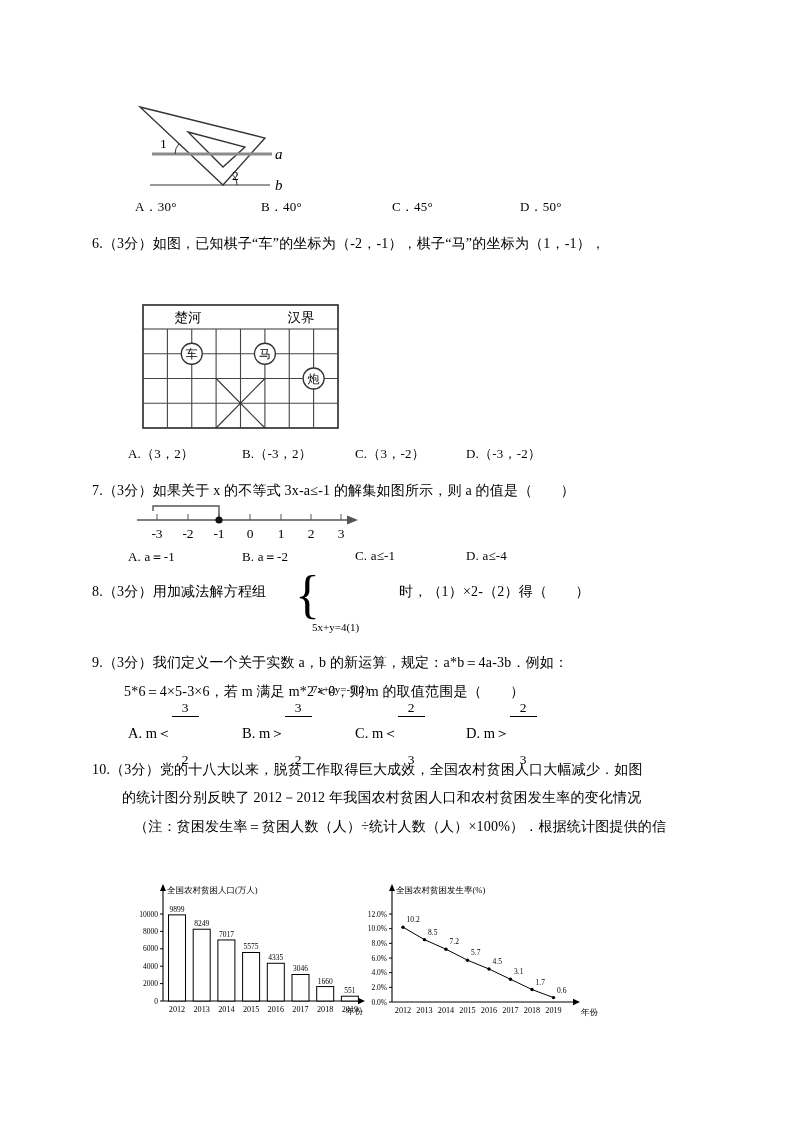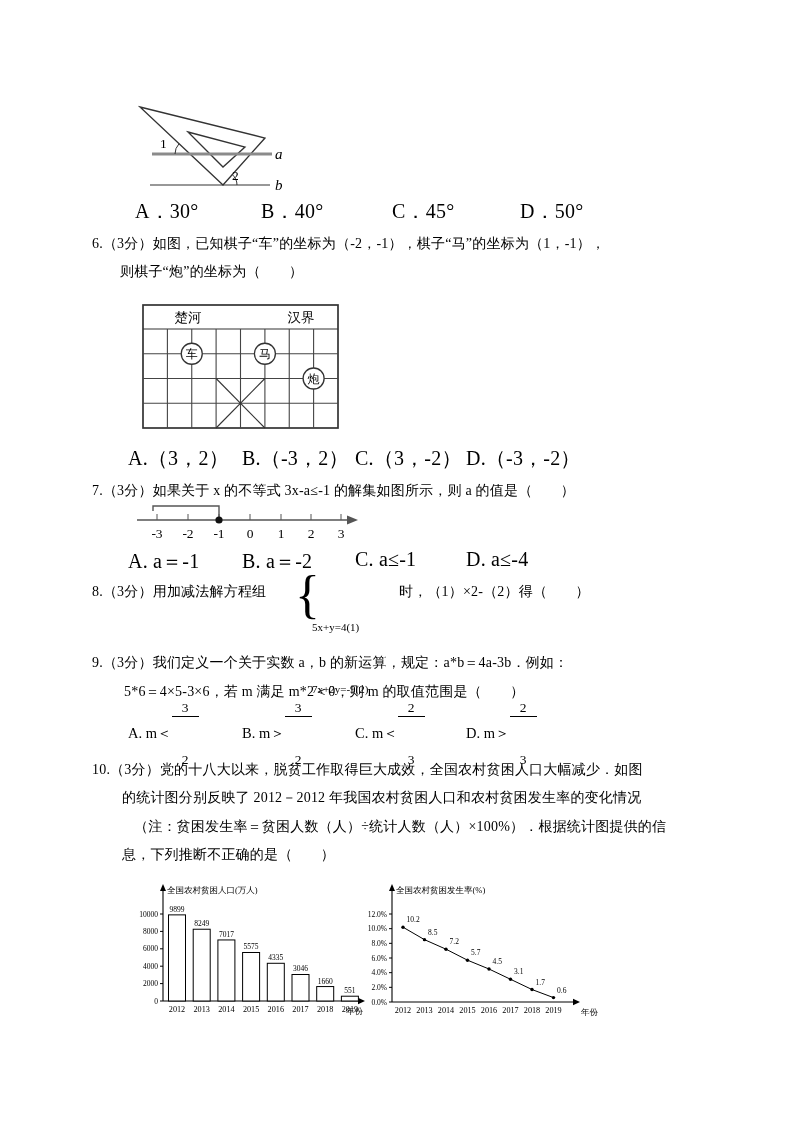--- a/index.html
+++ b/index.html
@@ -1,21 +1,21 @@
 <!DOCTYPE html>
 <html><head>
 <meta charset="utf-8">
 <style>
   *{margin:0;padding:0;box-sizing:border-box}
   html,body{background:#e8e8e8}
   .page{position:relative;width:794px;height:1123px;background:#ffffff;margin:0 auto;
         font-family:"Liberation Serif","DejaVu Serif",serif;color:#000;overflow:hidden}
   .tline{position:absolute;font-size:14px;line-height:20px;white-space:pre;letter-spacing:.2px}
   .opt-row{position:absolute;left:0;width:794px;height:22px}
-  .opt{position:absolute;top:0;font-size:20px;white-space:pre;letter-spacing:.2px}
+  .opt{position:absolute;top:0;font-size:13px;white-space:pre;letter-spacing:.2px}
   .v1 .o1{left:135px}.v1 .o2{left:261px}.v1 .o3{left:392px}.v1 .o4{left:520px}
   .v2 .o1{left:128px}.v2 .o2{left:242px}.v2 .o3{left:355px}.v2 .o4{left:466px}
   .opt-frac-row{position:absolute;left:0;width:794px;height:46px}
   .opt-frac{position:absolute;top:0;height:46px;display:flex;align-items:center;font-size:14.5px;white-space:pre}
   .frac{display:inline-block;text-align:center;font-size:13.5px;line-height:17px;vertical-align:middle}
   .frac .num{display:block;border-bottom:1.2px solid #000;padding:0 4px}
   .frac .den{display:block;padding:0 4px}
   .brace{position:absolute;font-size:52px;line-height:50px;font-weight:400}
   .eqs{position:absolute;font-size:11px;line-height:20.5px;white-space:pre}
   svg{position:absolute;overflow:visible}
@@ -41,21 +41,20 @@
   </svg>
 
   <div class="opt-row v1" style="top:198px">
     <span class="opt o1">A．30°</span>
     <span class="opt o2">B．40°</span>
     <span class="opt o3">C．45°</span>
     <span class="opt o4">D．50°</span>
   </div>
 
   <div class="tline" style="left:92px;top:234px">6.（3分）如图，已知棋子“车”的坐标为（-2，-1），棋子“马”的坐标为（1，-1），</div>
-  <div class="tline" style="left:120px;top:262px">则棋子“炮”的坐标为（　　）</div>
 
   <svg style="left:140px;top:302px" width="205" height="132" viewBox="0 0 205 132">
     <rect x="3" y="3" width="195" height="123" fill="none" stroke="#333" stroke-width="1.7"></rect>
     <line x1="3" y1="27" x2="198" y2="27" stroke="#333" stroke-width="1.2"></line>
     <g stroke="#444" stroke-width="1.1">
       <line x1="3" y1="51.75" x2="198" y2="51.75"></line>
         <line x1="3" y1="76.5" x2="198" y2="76.5"></line>
         <line x1="3" y1="101.25" x2="198" y2="101.25"></line>
       <line x1="27.4" y1="27" x2="27.4" y2="126"></line>
         <line x1="51.75" y1="27" x2="51.75" y2="126"></line>
@@ -159,21 +158,20 @@
       <span class="frac">
         <span class="num">2</span>
         <span class="den">3</span>
       </span>
     </span>
   </div>
 
   <div class="tline" style="left:92px;top:760px">10.（3分）党的十八大以来，脱贫工作取得巨大成效，全国农村贫困人口大幅减少．如图</div>
   <div class="tline" style="left:122px;top:788px">的统计图分别反映了 2012－2012 年我国农村贫困人口和农村贫困发生率的变化情况</div>
   <div class="tline" style="left:134px;top:817px">（注：贫困发生率＝贫困人数（人）÷统计人数（人）×100%）．根据统计图提供的信</div>
-  <div class="tline" style="left:122px;top:845px">息，下列推断不正确的是（　　）</div>
 
   <svg style="left:128px;top:882px" width="245" height="140" viewBox="0 0 245 140">
       <line x1="35" y1="119" x2="35" y2="8" stroke="#000" stroke-width="1.1"></line>
       <path d="M 35 2 L 32 9 L 38 9 Z" fill="#000"></path>
       <line x1="35" y1="119" x2="232" y2="119" stroke="#000" stroke-width="1.1"></line>
       <path d="M 237 119 L 230 115.8 L 230 122.2 Z" fill="#000"></path>
       <line x1="32" y1="119" x2="35" y2="119" stroke="#000" stroke-width="1"></line>
       <text x="30" y="121.6" font-size="7.5" text-anchor="end">0</text>
       <line x1="32" y1="101.6" x2="35" y2="101.6" stroke="#000" stroke-width="1"></line>
       <text x="30" y="104.19999999999999" font-size="7.5" text-anchor="end">2000</text>

